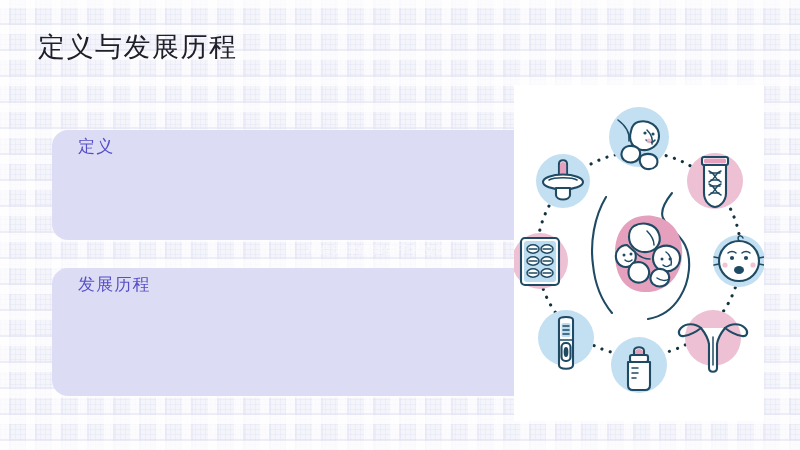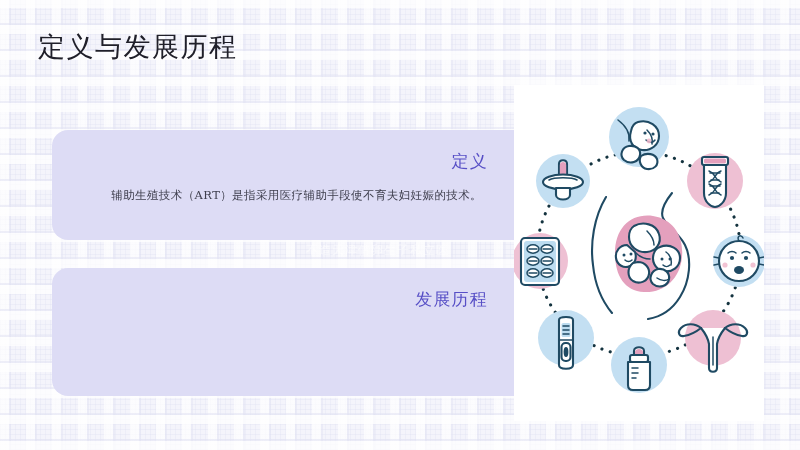--- a/index.html
+++ b/index.html
@@ -31,21 +31,20 @@
          rgba(255,255,255,0.70) 0px, rgba(255,255,255,0.70) 9px,
          rgba(226,227,243,0.50) 9px, rgba(226,227,243,0.50) 11px,
          rgba(255,255,255,0.0) 11px, rgba(255,255,255,0.0) 26px),
       repeating-linear-gradient(0deg,
          rgba(222,224,242,0.35) 0px, rgba(222,224,242,0.35) 1px,
          rgba(0,0,0,0) 1px, rgba(0,0,0,0) 5px),
       repeating-linear-gradient(90deg,
          rgba(222,224,242,0.32) 0px, rgba(222,224,242,0.32) 1px,
          rgba(0,0,0,0) 1px, rgba(0,0,0,0) 5px);
     overflow: hidden;
-    text-align: right;
   }
 
   
   #page-title {
     position: absolute;
     left: 38px;
     top: 30px;
     font-size: 27px;
     line-height: 34px;
     letter-spacing: 1.5px;
@@ -55,21 +54,21 @@
     white-space: nowrap;
   }
 
   
   .card {
     position: absolute;
     left: 52px;
     width: 462px;
     background: #dddcf5;
     border-radius: 16px 0 0 16px;
-    padding: 19px 26px 18px 26px;
+    padding: 4px 26px 18px 26px;
   }
   #card-definition { top: 130px; height: 110px; }
   #card-history   { top: 268px; height: 128px; }
 
   .card-heading {
     font-size: 17px;
     line-height: 24px;
     color: #574fc6;
     letter-spacing: 1.2px;
     font-family: "DejaVu Serif", "Liberation Serif", serif;
@@ -113,21 +112,20 @@
 </style>
 </head>
 <body>
 
 <div id="slide">
 
   <h1 id="page-title">定义与发展历程</h1>
 
   <div class="card" id="card-definition">
     <div class="card-heading">定义</div>
-    <div class="card-body">辅助生殖技术（ART）是指采用医疗辅助手段使不育夫妇妊娠的技术。</div>
   </div>
 
   <div class="card" id="card-history">
     <div class="card-heading">发展历程</div>
   </div>
 
   <div id="watermark">不造天津借卵生子私立医</div>
 
   <div id="illustration-panel">
     <svg width="250" height="336" viewBox="0 0 250 336" xmlns="http://www.w3.org/2000/svg">

